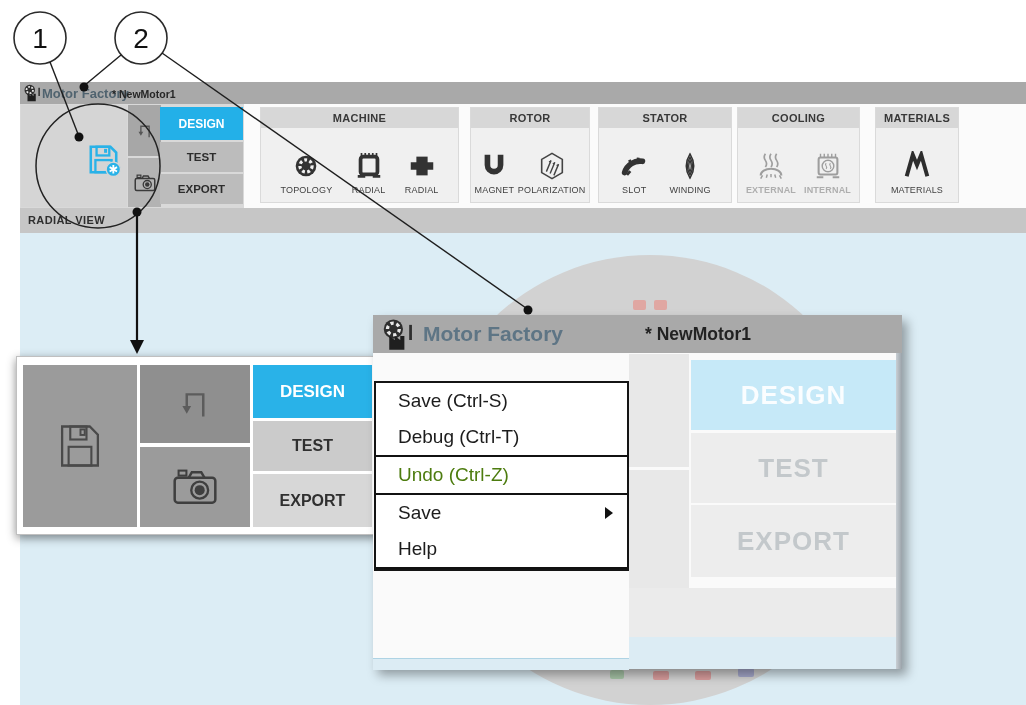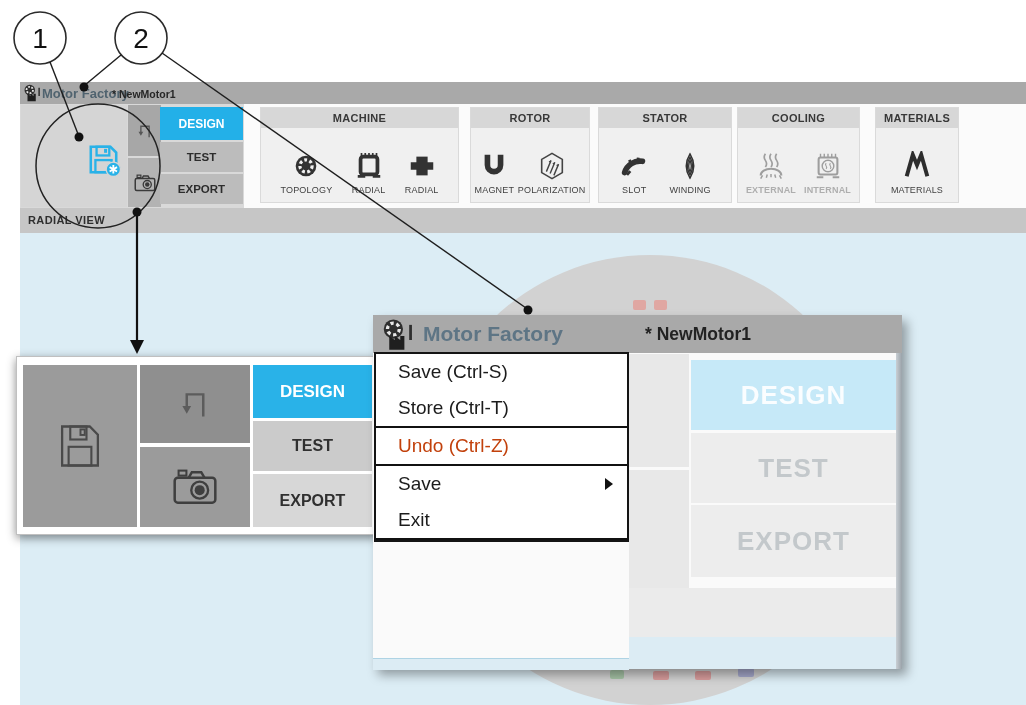--- a/index.html
+++ b/index.html
@@ -32,23 +32,23 @@
 
   
   .inset{background:#fff;border:1px solid #c0c0c0;box-shadow:0 3px 9px rgba(0,0,0,.45);}
   .inset .tab{font-weight:bold;font-size:16px;color:#303030;}
   .inset .tab.active{color:#fff;font-size:17px;}
 
   
   .popup{background:#fafafa;box-shadow:5px 6px 10px rgba(0,0,0,.35);}
   .popup-title{color:#5e7585;font-weight:bold;font-size:21px;}
   .popup-doc{color:#222;font-size:17.5px;font-weight:bold;}
-  .menu{background:#fff;border:2px solid #141414;}
+  .menu{background:#fff;border:2px solid #141414;margin-top:29px;}
   .mi{height:36px;display:flex;align-items:center;padding-left:22px;font-size:19px;color:#1c1c1c;cursor:pointer;}
-  .mi.dis{color:#c2410c;cursor:default;}
+  .mi.dis{color:#4d7c0f;cursor:default;}
   .menu-sep{border-top:2px solid #111;height:0;}
   .sub-arrow{width:0;height:0;border-left:8px solid #111;border-top:6px solid transparent;
              border-bottom:6px solid transparent;margin-left:auto;margin-right:14px;}
   .ghost-tab{font-size:26px;font-weight:bold;letter-spacing:1px;display:flex;align-items:center;justify-content:center;}
 
   svg{display:block;}
 </style>
 </head>
 <body>
 
@@ -275,29 +275,29 @@
     <div class="abs ghost-tab" style="left:318px;top:45px;width:205px;height:70px;background:#c6e9f8;color:rgba(255,255,255,.9);">DESIGN</div>
     <div class="abs ghost-tab" style="left:318px;top:118px;width:205px;height:70px;background:#ededed;color:#c3c8cb;">TEST</div>
     <div class="abs ghost-tab" style="left:318px;top:190px;width:205px;height:72px;background:#ededed;color:#c3c8cb;">EXPORT</div>
     <div class="abs" style="left:256px;top:273px;width:267px;height:49px;background:#ebebeb;"></div>
     <div class="abs" style="left:256px;top:322px;width:267px;height:32px;background:#dcecf4;"></div>
     <div class="abs" style="left:0;top:343px;width:256px;height:11px;background:#dcecf4;border-top:1px solid #aed3e4;"></div>
     <div class="abs" style="left:523px;top:38px;width:6px;height:316px;background:linear-gradient(to right,#c9cfd4,#9aa2a9);"></div>
 
     <div class="abs menu" style="left:1px;top:37px;width:251px;">
       <div class="mi">Save (Ctrl-S)</div>
-      <div class="mi">Store (Ctrl-T)</div>
+      <div class="mi">Debug (Ctrl-T)</div>
       <div class="menu-sep"></div>
       <div class="mi dis">Undo (Ctrl-Z)</div>
       <div class="menu-sep"></div>
       <div class="mi">
         <span>Save</span>
         <span class="sub-arrow"></span>
       </div>
-      <div class="mi">Exit</div>
+      <div class="mi">Help</div>
       <div class="menu-sep"></div>
     </div>
   </div>
 
   <svg class="abs" style="left:0;top:0;pointer-events:none;" width="1026" height="705" viewBox="0 0 1026 705">
 
     <circle cx="40" cy="38" r="26" fill="#fff" stroke="#2b2b2b" stroke-width="1.6"></circle>
     <text x="40" y="48" text-anchor="middle" font-size="28" fill="#111" font-family="Liberation Sans, sans-serif">1</text>
 
     <circle cx="141" cy="38" r="26" fill="#fff" stroke="#2b2b2b" stroke-width="1.6"></circle>

